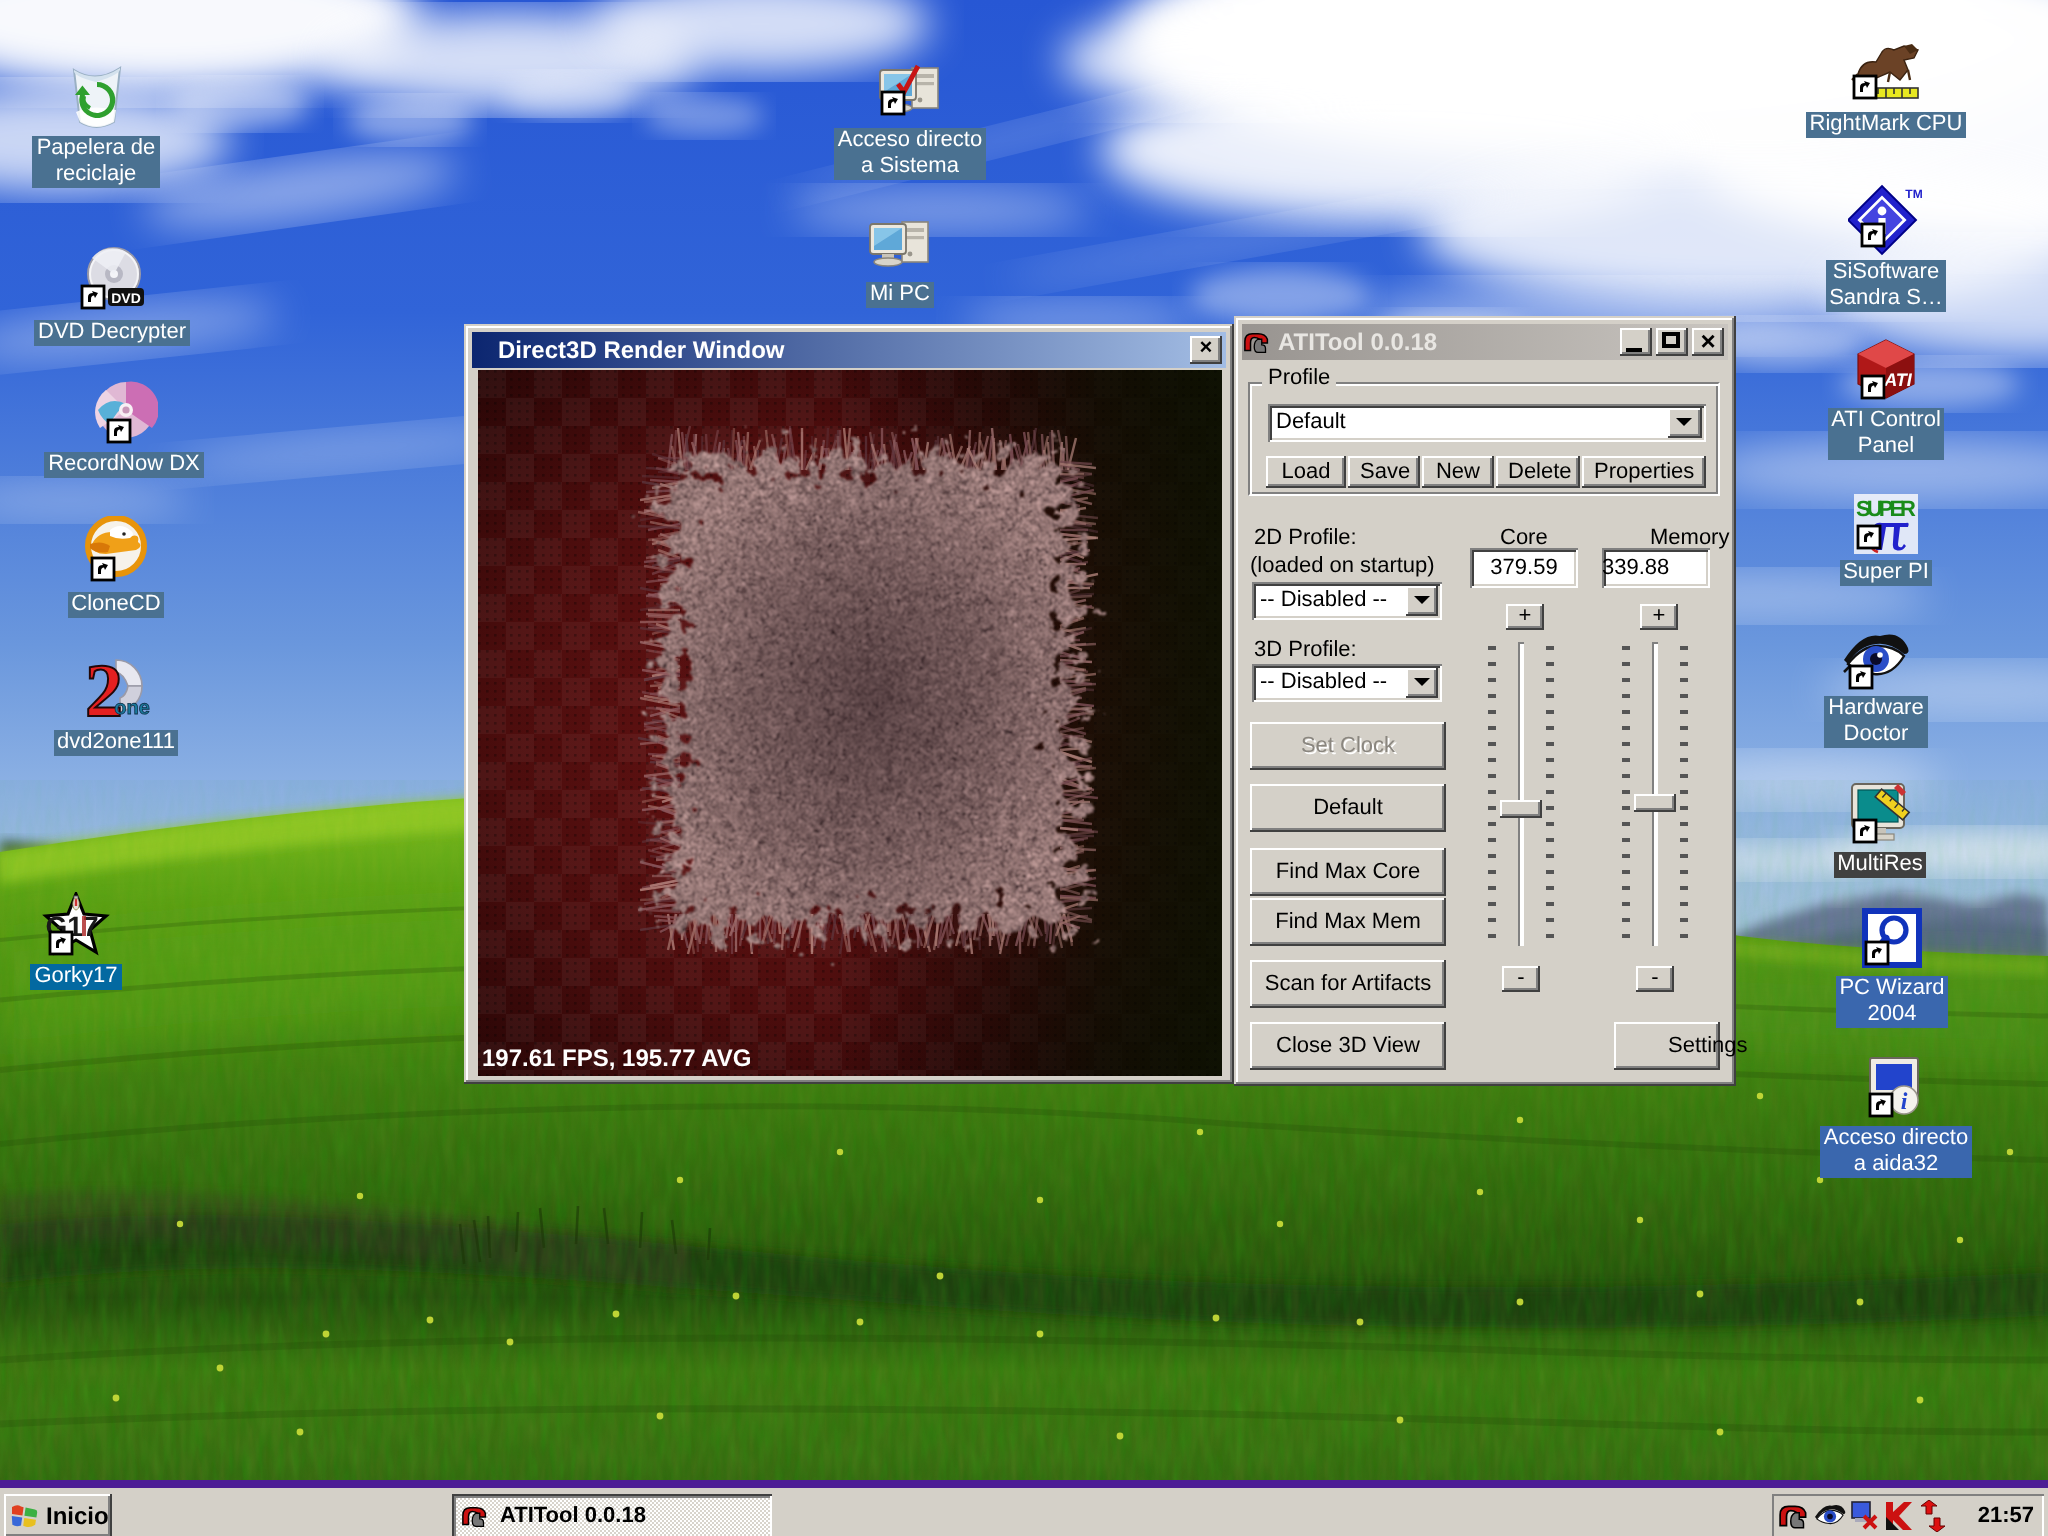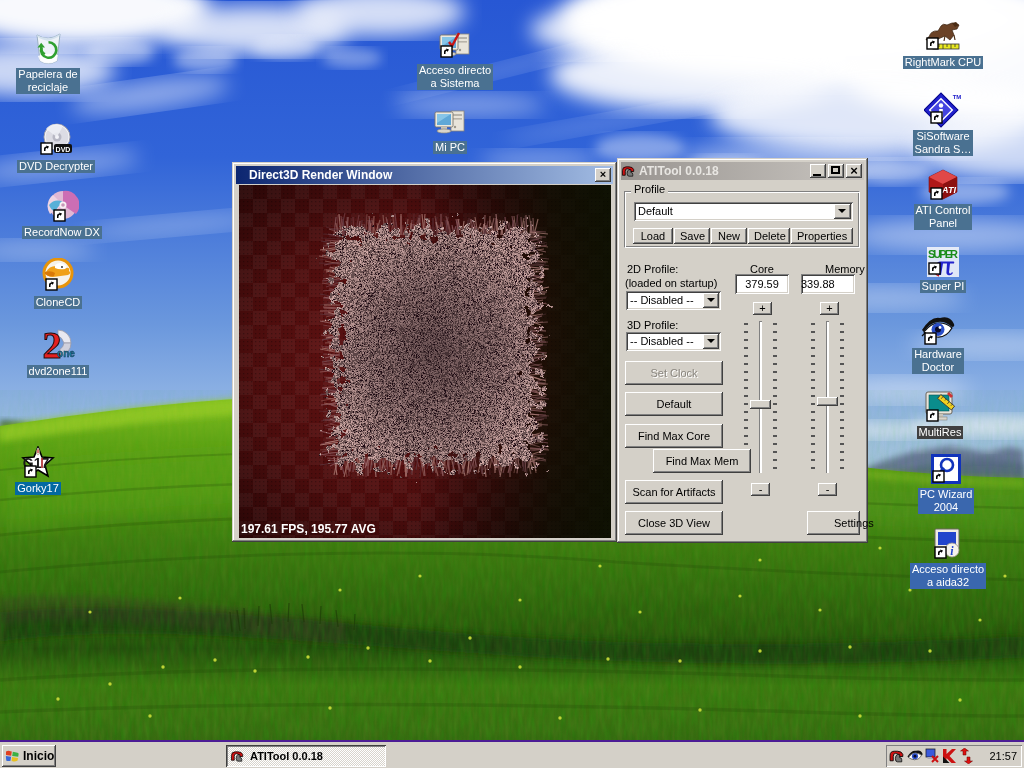--- a/index.html
+++ b/index.html
@@ -1156,29 +1156,29 @@
       <div class="thumb"></div>
     </div>
  <div class="slider" style="left:192px;top:163px;">
       <div class="track"></div>
       <div class="thumb" style="top:76px;"></div>
     </div>
 
  <button class="btn" style="left:8px;top:203px;width:98px;height:24px;color:#8a867f;text-shadow:1px 1px 0 #fff;">Set Clock</button>
  <button class="btn" style="left:8px;top:234px;width:98px;height:24px;">Default</button>
  <button class="btn" style="left:8px;top:266px;width:98px;height:24px;">Find Max Core</button>
- <button class="btn" style="left:8px;top:291px;width:98px;height:24px;margin-left:28px;">Find Max Mem</button>
+ <button class="btn" style="left:8px;top:291px;width:98px;height:24px;">Find Max Mem</button>
  <button class="btn" style="left:8px;top:322px;width:98px;height:24px;">Scan for Artifacts</button>
  <button class="btn" style="left:8px;top:353px;width:98px;height:24px;">Close 3D View</button>
  <button class="btn" style="left:134px;top:325px;width:19px;height:13px;line-height:9px;">-</button>
  <button class="btn" style="left:201px;top:325px;width:19px;height:13px;line-height:9px;">-</button>
  <button class="btn" style="left:190px;top:353px;width:53px;height:24px;padding-left:27px;">Settings</button>
 </div>
 
-<div id="taskbar" style="position:absolute;left:0;top:740px;width:1024px;height:28px;background:#d4d0c8;border-top:2px solid #4c1d95;box-sizing:border-box;font-size:11px;color:#000;">
+<div id="taskbar" style="position:absolute;left:0;top:740px;width:1024px;height:28px;background:#d4d0c8;border-top:4px solid #4c1d95;box-sizing:border-box;font-size:11px;color:#000;font-weight:bold;">
  <div class="btn" style="left:2px;top:3px;width:54px;height:22px;">
   <svg width="16" height="15" viewBox="0 0 16 15" style="position:absolute;left:3px;top:3px;">
    <path d="M1,3.5 Q3.5,2 5.5,3.2 L6.8,3.6 L6.2,7.8 L1,7 Z" fill="#e04020"></path>
    <path d="M7.8,3.8 L12.5,4.8 Q13.8,5.2 13.6,6.2 L13.2,8.8 L7.2,7.9 Z" fill="#3cb043"></path>
    <path d="M0.9,8 L6.1,8.8 L5.5,12.8 Q3,13.6 1.2,12.4 Z" fill="#3868d8"></path>
    <path d="M7.1,9 L13,9.9 L12.6,12.4 Q10,14.2 7.6,13.2 L6.6,12.9 Z" fill="#e8c020"></path>
   </svg>
   <b style="position:absolute;left:21px;top:4px;font-size:12px;">Inicio</b>
  </div>
  <div style="position:absolute;left:226px;top:3px;width:160px;height:22px;background:repeating-conic-gradient(#ffffff 0 25%,#d8d4cc 0 50%);background-size:2px 2px;box-shadow:inset 1px 1px #404040,inset -1px -1px #fff,inset 2px 2px #808080;text-align:left;">

